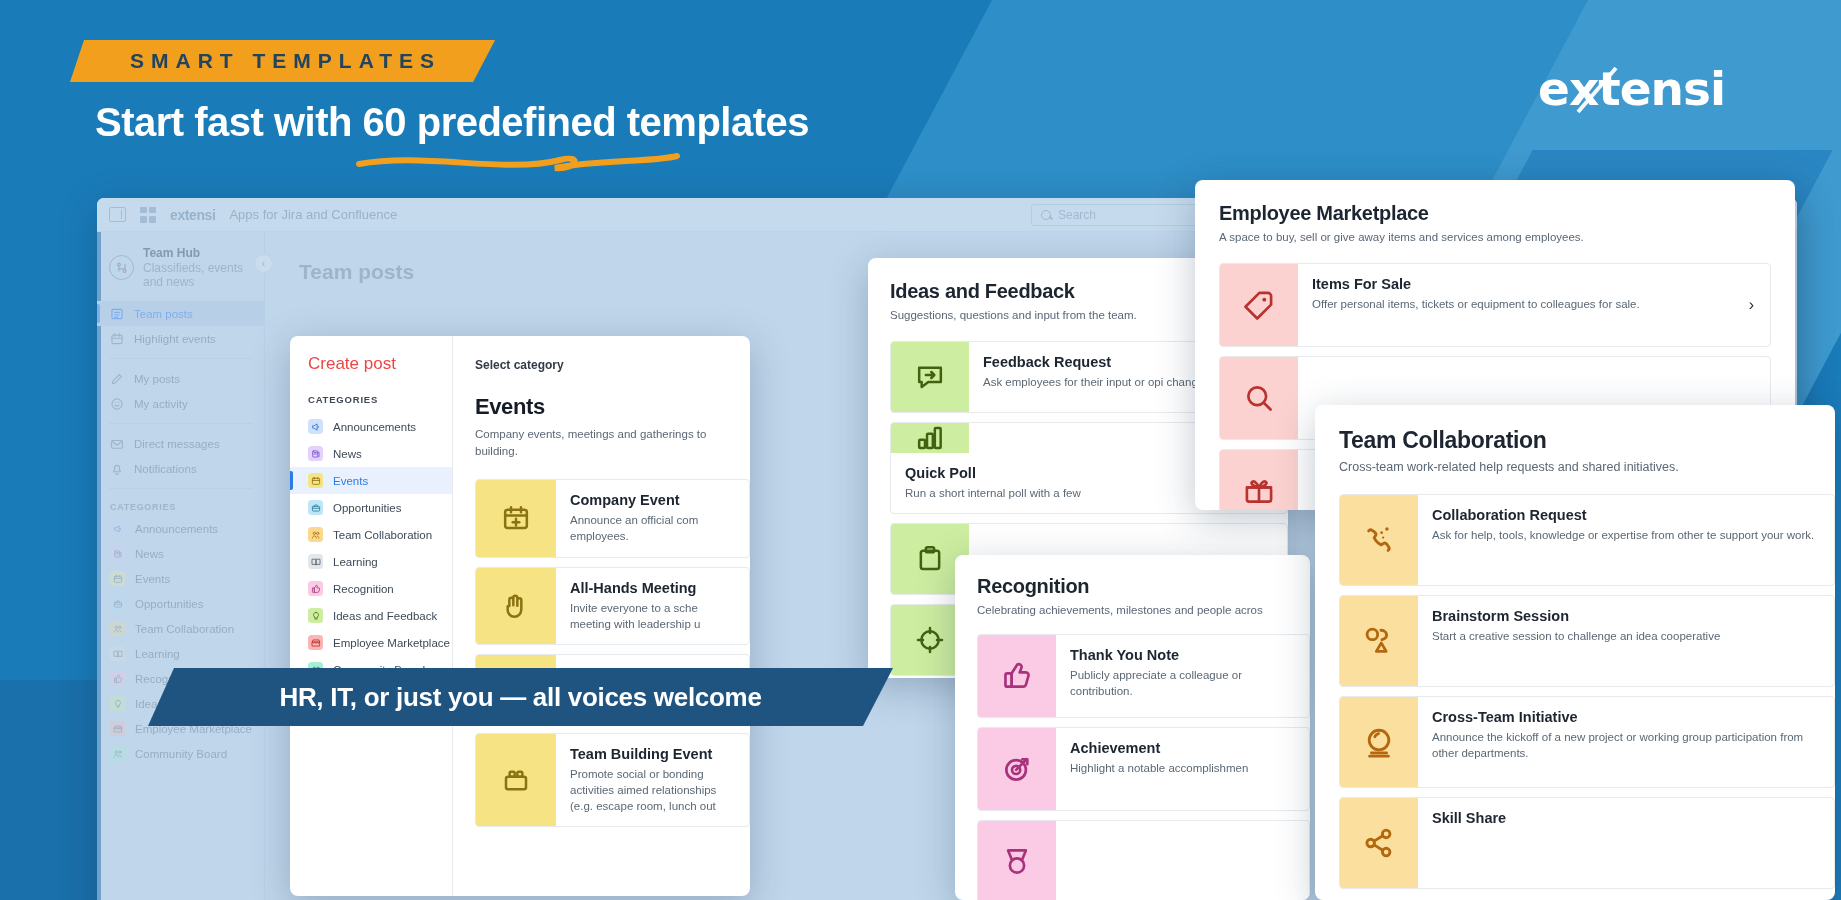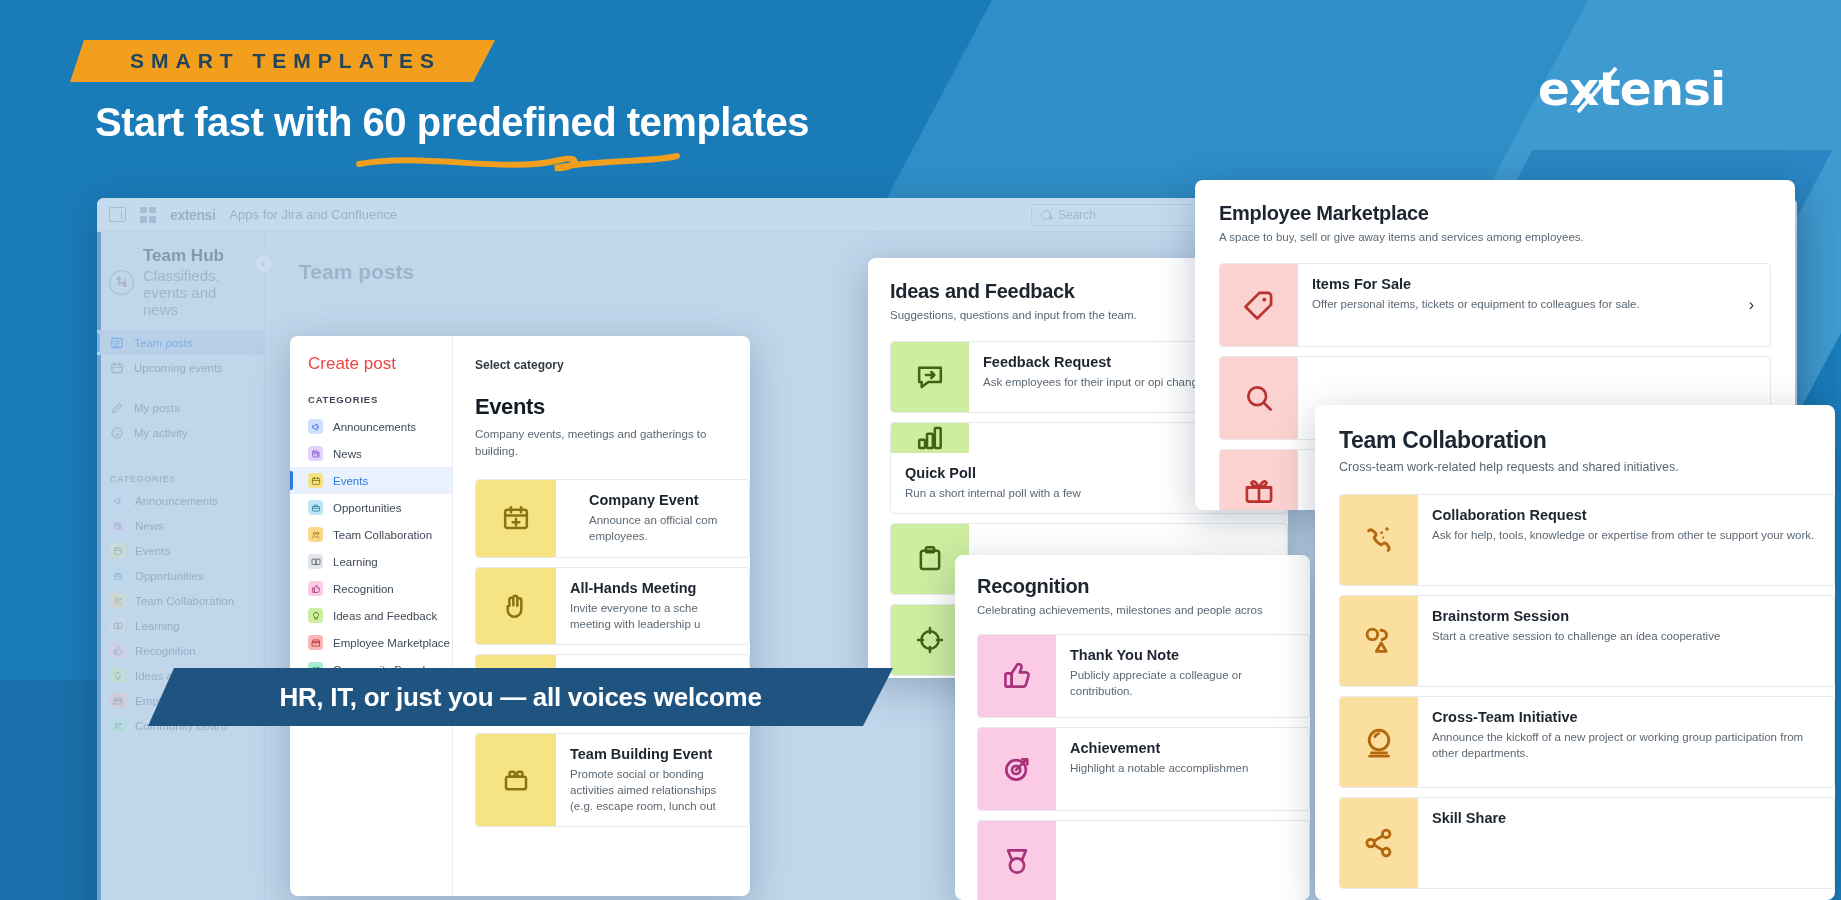--- a/index.html
+++ b/index.html
@@ -85,22 +85,22 @@
 
   
   .sidebar {
     width:168px; flex:none; background:#c3d6ea; position:relative;
     border-right:1px solid #b4cae1; padding-top:10px;
   }
   .sb-accent{position:absolute; left:0; top:0; bottom:0; width:4px; background:#1f68a8;}
   .sb-head { display:flex; align-items:center; gap:9px; padding:4px 10px 12px 12px; }
   .sb-avatar { width:25px; height:25px; border-radius:50%; border:1.5px solid #7d97b2;
     flex:none; display:flex; align-items:center; justify-content:center; }
-  .sb-head-txt h4 { font-size:17px; color:#47576b; font-weight:bold; }
-  .sb-head-txt p { font-size:15px; color:#7b8fa6; margin-top:1px; }
+  .sb-head-txt h4 { font-size:12px; color:#47576b; font-weight:bold; }
+  .sb-head-txt p { font-size:12px; color:#7b8fa6; margin-top:1px; }
   .sb-collapse {
     position:absolute; right:-9px; top:22px; width:19px; height:19px; border-radius:50%;
     background:#d5e4f2; border:1px solid #b9cee3; display:flex;align-items:center;
     justify-content:center; font-size:10px; color:#7b8fa6;
   }
   .sb-item {
     display:flex; align-items:center; gap:10px; height:25px; padding:0 10px 0 13px;
     font-size:11.5px; color:#6c8099; position:relative;
   }
   .sb-item.active { background:#b2c9e2; color:#3b82e8; font-weight:500; }
@@ -253,21 +253,21 @@
             </span>
             <span>Team posts</span>
           </div>
           <div class="sb-item">
             <span class="sb-ico">
               <svg width="14" height="14" viewBox="0 0 18 18" style="fill:none;stroke:#7d91a8;stroke-width:1.5;stroke-linecap:round;stroke-linejoin:round">
                 <rect x="2.5" y="4" width="13" height="11" rx="1.5"></rect>
                 <path d="M2.5 8h13M6 2.5v3M12 2.5v3"></path>
               </svg>
             </span>
-            <span>Upcoming events</span>
+            <span>Highlight events</span>
           </div>
         </div>
       <div class="sb-divider"></div>
       <div id="sb-nav-2">
           <div class="sb-item">
             <span class="sb-ico">
               <svg width="14" height="14" viewBox="0 0 18 18" style="fill:none;stroke:#7d91a8;stroke-width:1.5;stroke-linecap:round;stroke-linejoin:round">
                 <path d="M3 15l1-3.5L12 3.5l2.5 2.5L6.5 14z"></path>
               </svg>
             </span>
@@ -277,20 +277,40 @@
             <span class="sb-ico">
               <svg width="14" height="14" viewBox="0 0 18 18" style="fill:none;stroke:#7d91a8;stroke-width:1.5;stroke-linecap:round;stroke-linejoin:round">
                 <circle cx="9" cy="9" r="6.5"></circle>
                 <path d="M6.5 10.5c1.5 1.5 3.5 1.5 5 0M6.8 7h.01M11.2 7h.01"></path>
               </svg>
             </span>
             <span>My activity</span>
           </div>
         </div>
       <div class="sb-divider"></div>
+      <div id="sb-nav-3">
+          <div class="sb-item">
+            <span class="sb-ico">
+              <svg width="14" height="14" viewBox="0 0 18 18" style="fill:none;stroke:#7d91a8;stroke-width:1.5;stroke-linecap:round;stroke-linejoin:round">
+                <rect x="2" y="4.5" width="14" height="10" rx="1.5"></rect>
+                <path d="M2.5 5.5L9 10.5l6.5-5"></path>
+              </svg>
+            </span>
+            <span>Direct messages</span>
+          </div>
+          <div class="sb-item">
+            <span class="sb-ico">
+              <svg width="14" height="14" viewBox="0 0 18 18" style="fill:none;stroke:#7d91a8;stroke-width:1.5;stroke-linecap:round;stroke-linejoin:round">
+                <path d="M4.5 12.5h9l-1.3-2v-3a3.2 3.2 0 00-6.4 0v3z"></path>
+                <path d="M7.5 14.5a1.5 1.5 0 003 0"></path>
+              </svg>
+            </span>
+            <span>Notifications</span>
+          </div>
+        </div>
       <div class="sb-divider"></div>
 
       <div class="sb-cat-label">CATEGORIES</div>
       <div id="sb-cats">
           <div class="sb-item">
             <span class="cat-chip" style="background:#c3d7f5">
               <svg width="10" height="10" viewBox="0 0 18 18" style="fill:none;stroke:#5a6d86;stroke-width:1.5;stroke-linecap:round;stroke-linejoin:round">
                 <path d="M3 7v4h2l6 3.5V3.5L5 7z"></path>
                 <path d="M13 7.5a2.5 2.5 0 010 3"></path>
               </svg>
@@ -496,21 +516,21 @@
           </span>
           <span>Community Board</span>
         </div>
       </div>
   </div>
   <div class="cp-right">
     <div class="cp-select">Select category</div>
     <div class="cp-h">Events</div>
     <div class="cp-p">Company events, meetings and gatherings to building.</div>
     <div class="cp-list" id="cp-templates">
-        <div class="tmpl-card" style="min-height:70px;gap:19px;">
+        <div class="tmpl-card" style="min-height:70px;">
           <div class="tmpl-ico" style="background:#f6e384">
             <svg width="30" height="30" viewBox="0 0 18 18" style="fill:none;stroke:#8a7310;stroke-width:1.5;stroke-linecap:round;stroke-linejoin:round">
               <rect x="2.5" y="4" width="13" height="11" rx="1.5"></rect>
               <path d="M2.5 7.5h13M6 2.5v3M12 2.5v3M9 9.5v4M7 11.5h4"></path>
             </svg>
           </div>
           <div class="tmpl-body">
             <div class="tmpl-title">Company Event</div>
             <div class="tmpl-desc">Announce an official com employees.</div>
           </div>

